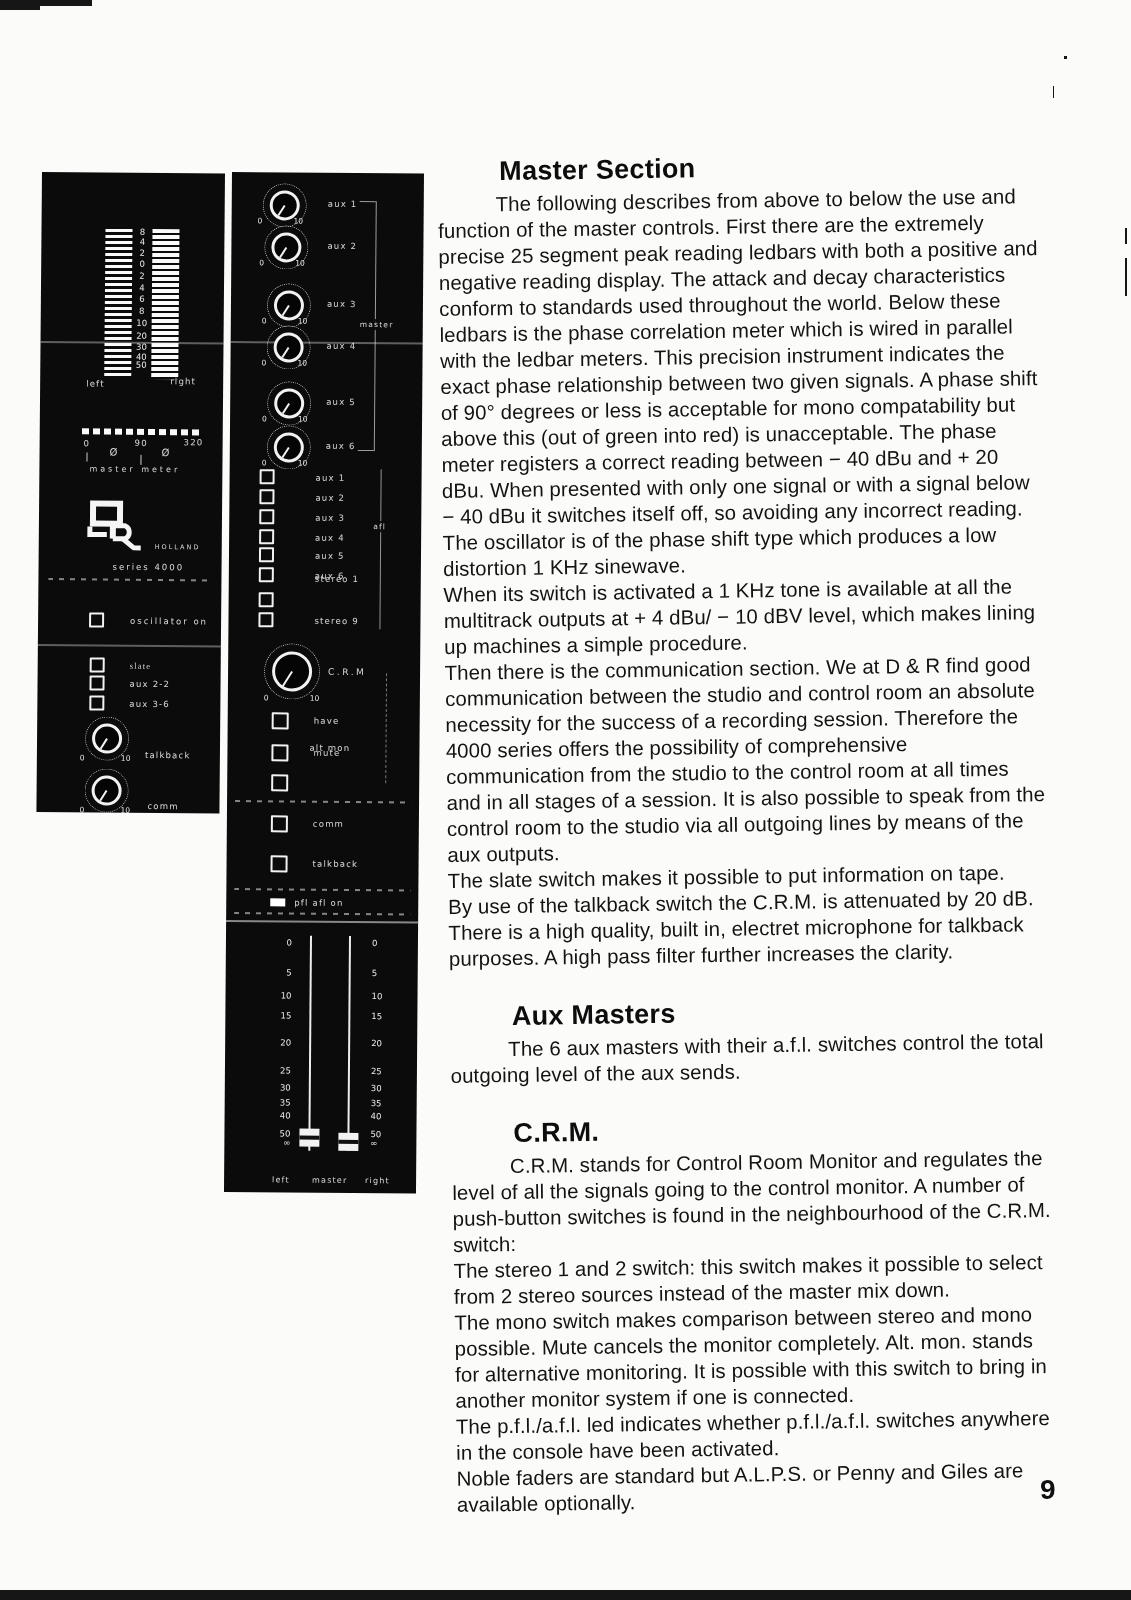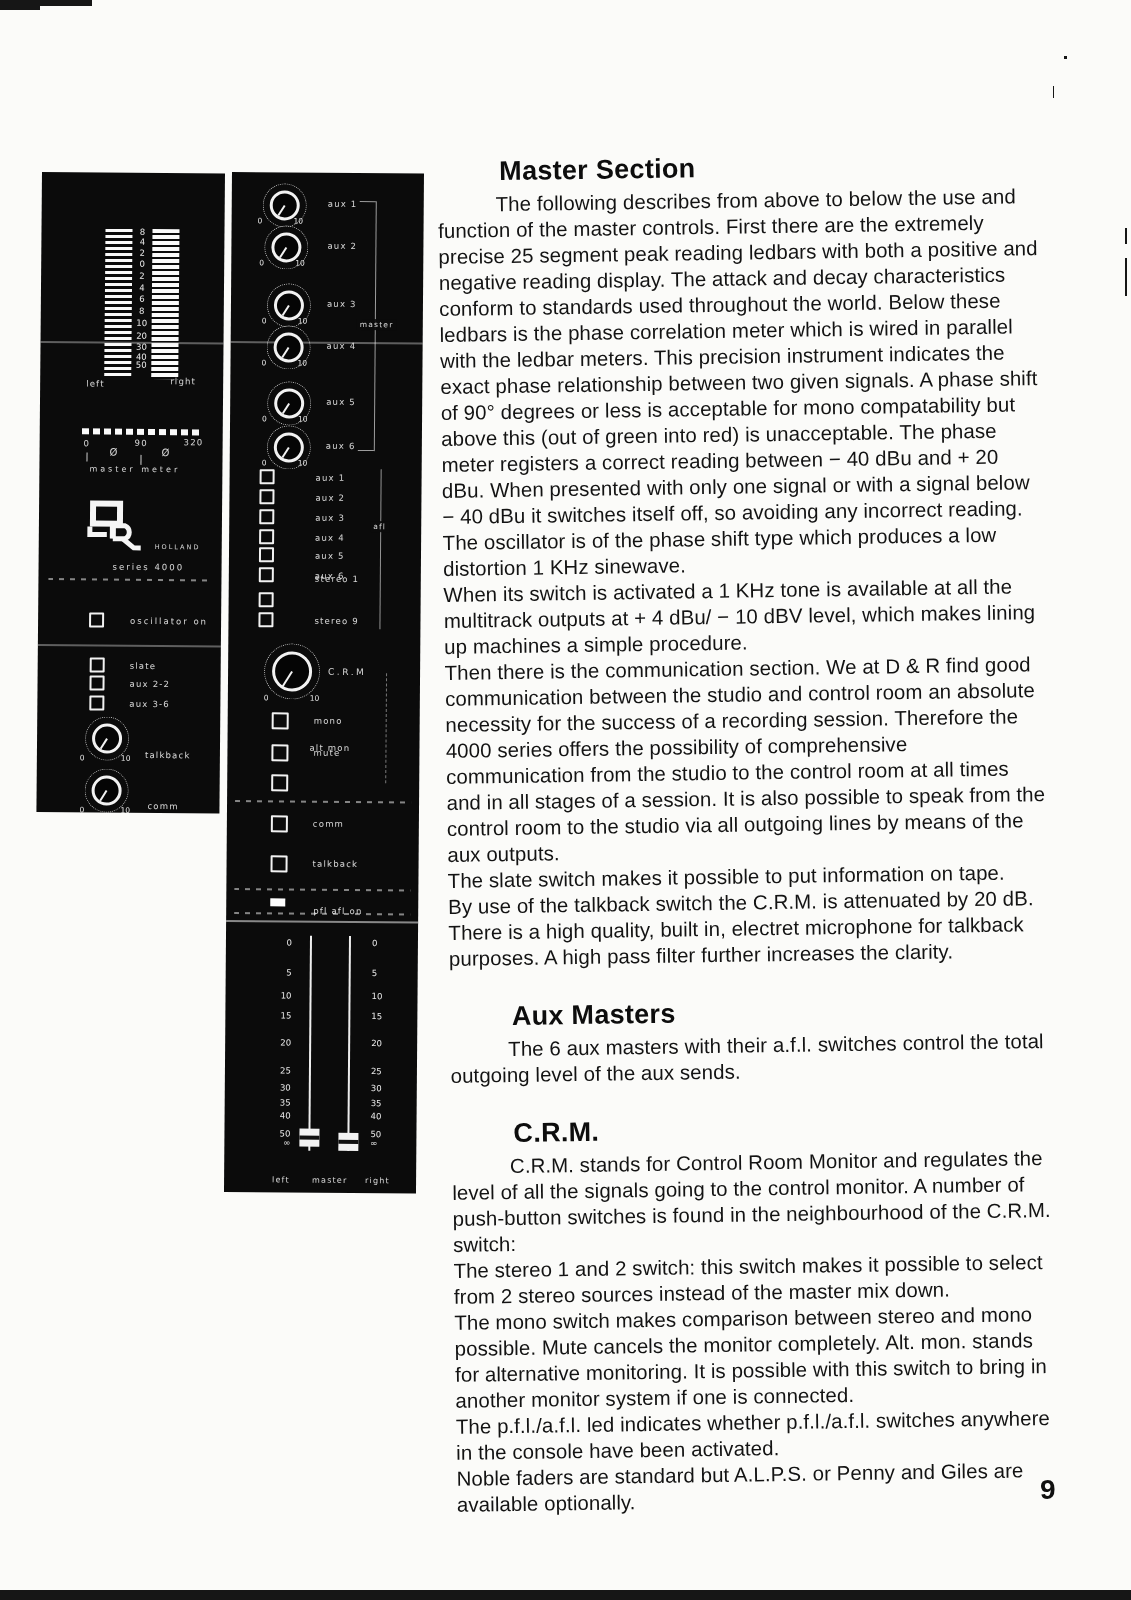--- a/index.html
+++ b/index.html
@@ -105,21 +105,21 @@
   <span class="plbl" style="left:116px;top:370px;font-size:6.5px;letter-spacing:2px;">HOLLAND</span>
   <span class="plbl" style="left:74px;top:389px;letter-spacing:2px;">series 4000</span>
   <div class="dash" style="left:10px;right:10px;top:406px;"></div>
 
   <div class="sw" style="left:51px;top:440px;"></div>
   <span class="plbl" style="left:92px;top:443px;letter-spacing:2px;">oscillator on</span>
 
   <div class="seam" style="top:472px;"></div>
 
   <div class="sw" style="left:52px;top:485px;"></div>
-  <span class="plbl" style="left:92px;top:488px;">slate</span>
+  <span class="plbl" style="left:92px;top:488px;font-family:Liberation Serif, serif;">slate</span>
   <div class="sw" style="left:52px;top:503px;"></div>
   <span class="plbl" style="left:92px;top:506px;">aux 2-2</span>
   <div class="sw" style="left:52px;top:523px;"></div>
   <span class="plbl" style="left:92px;top:526px;">aux 3-6</span>
 
   <div class="ticks" style="left:48px;top:544px;width:44px;height:44px;"></div>
   <div class="knob" style="left:55px;top:551px;width:30px;height:30px;">
       <div class="ptr"></div>
     </div>
   <span class="mm" style="left:43px;top:581px;">0</span>
@@ -214,38 +214,38 @@
 
   <div class="ticks" style="left:36px;top:471px;width:56px;height:56px;"></div>
   <div class="knob" style="left:44px;top:479px;width:40px;height:40px;">
       <div class="ptr"></div>
     </div>
   <span class="plbl" style="left:100px;top:494px;font-size:9px;letter-spacing:2.5px;">C.R.M</span>
   <span class="mm" style="left:36px;top:521px;">0</span>
   <span class="mm" style="left:82px;top:521px;">10</span>
 
   <div class="sw" style="left:44px;top:540px;width:17px;height:17px;"></div>
-  <span class="plbl" style="left:86px;top:543px;">mono</span>
+  <span class="plbl" style="left:86px;top:543px;">have</span>
   <div class="sw" style="left:44px;top:572px;width:17px;height:17px;"></div>
   <span class="plbl" style="left:86px;top:575px;">mute</span>
   <div class="sw" style="left:44px;top:602px;width:17px;height:17px;"></div>
   <span class="plbl" style="left:82px;top:570px;">alt mon</span>
   <div class="vdash" style="left:158px;top:500px;height:110px;"></div>
 
   <div class="dash" style="left:8px;right:8px;top:628px;"></div>
 
   <div class="sw" style="left:44px;top:643px;width:17px;height:17px;"></div>
   <span class="plbl" style="left:86px;top:646px;">comm</span>
   <div class="sw" style="left:44px;top:683px;width:17px;height:17px;"></div>
   <span class="plbl" style="left:86px;top:686px;">talkback</span>
 
   <div class="dash" style="left:8px;right:8px;top:716px;"></div>
 
   <div class="led" style="left:44px;top:726px;width:15px;height:8px;"></div>
-  <span class="plbl" style="left:87px;top:725px;margin-top:8px;">pfl afl on</span>
+  <span class="plbl" style="left:68px;top:725px;">pfl afl on</span>
 
   <div class="dash" style="left:8px;right:8px;top:740px;"></div>
   <div class="seam" style="top:748px;background:rgba(240,240,240,.55);"></div>
 
   <div class="fscl" style="position:absolute;left:48px;top:0;width:18px;height:1000px;text-align:right;">
     <span style="top:765px;right:0;">0</span>
     <span style="top:795px;right:0;">5</span>
     <span style="top:818px;right:0;">10</span>
     <span style="top:838px;right:0;">15</span>
     <span style="top:865px;right:0;">20</span>

